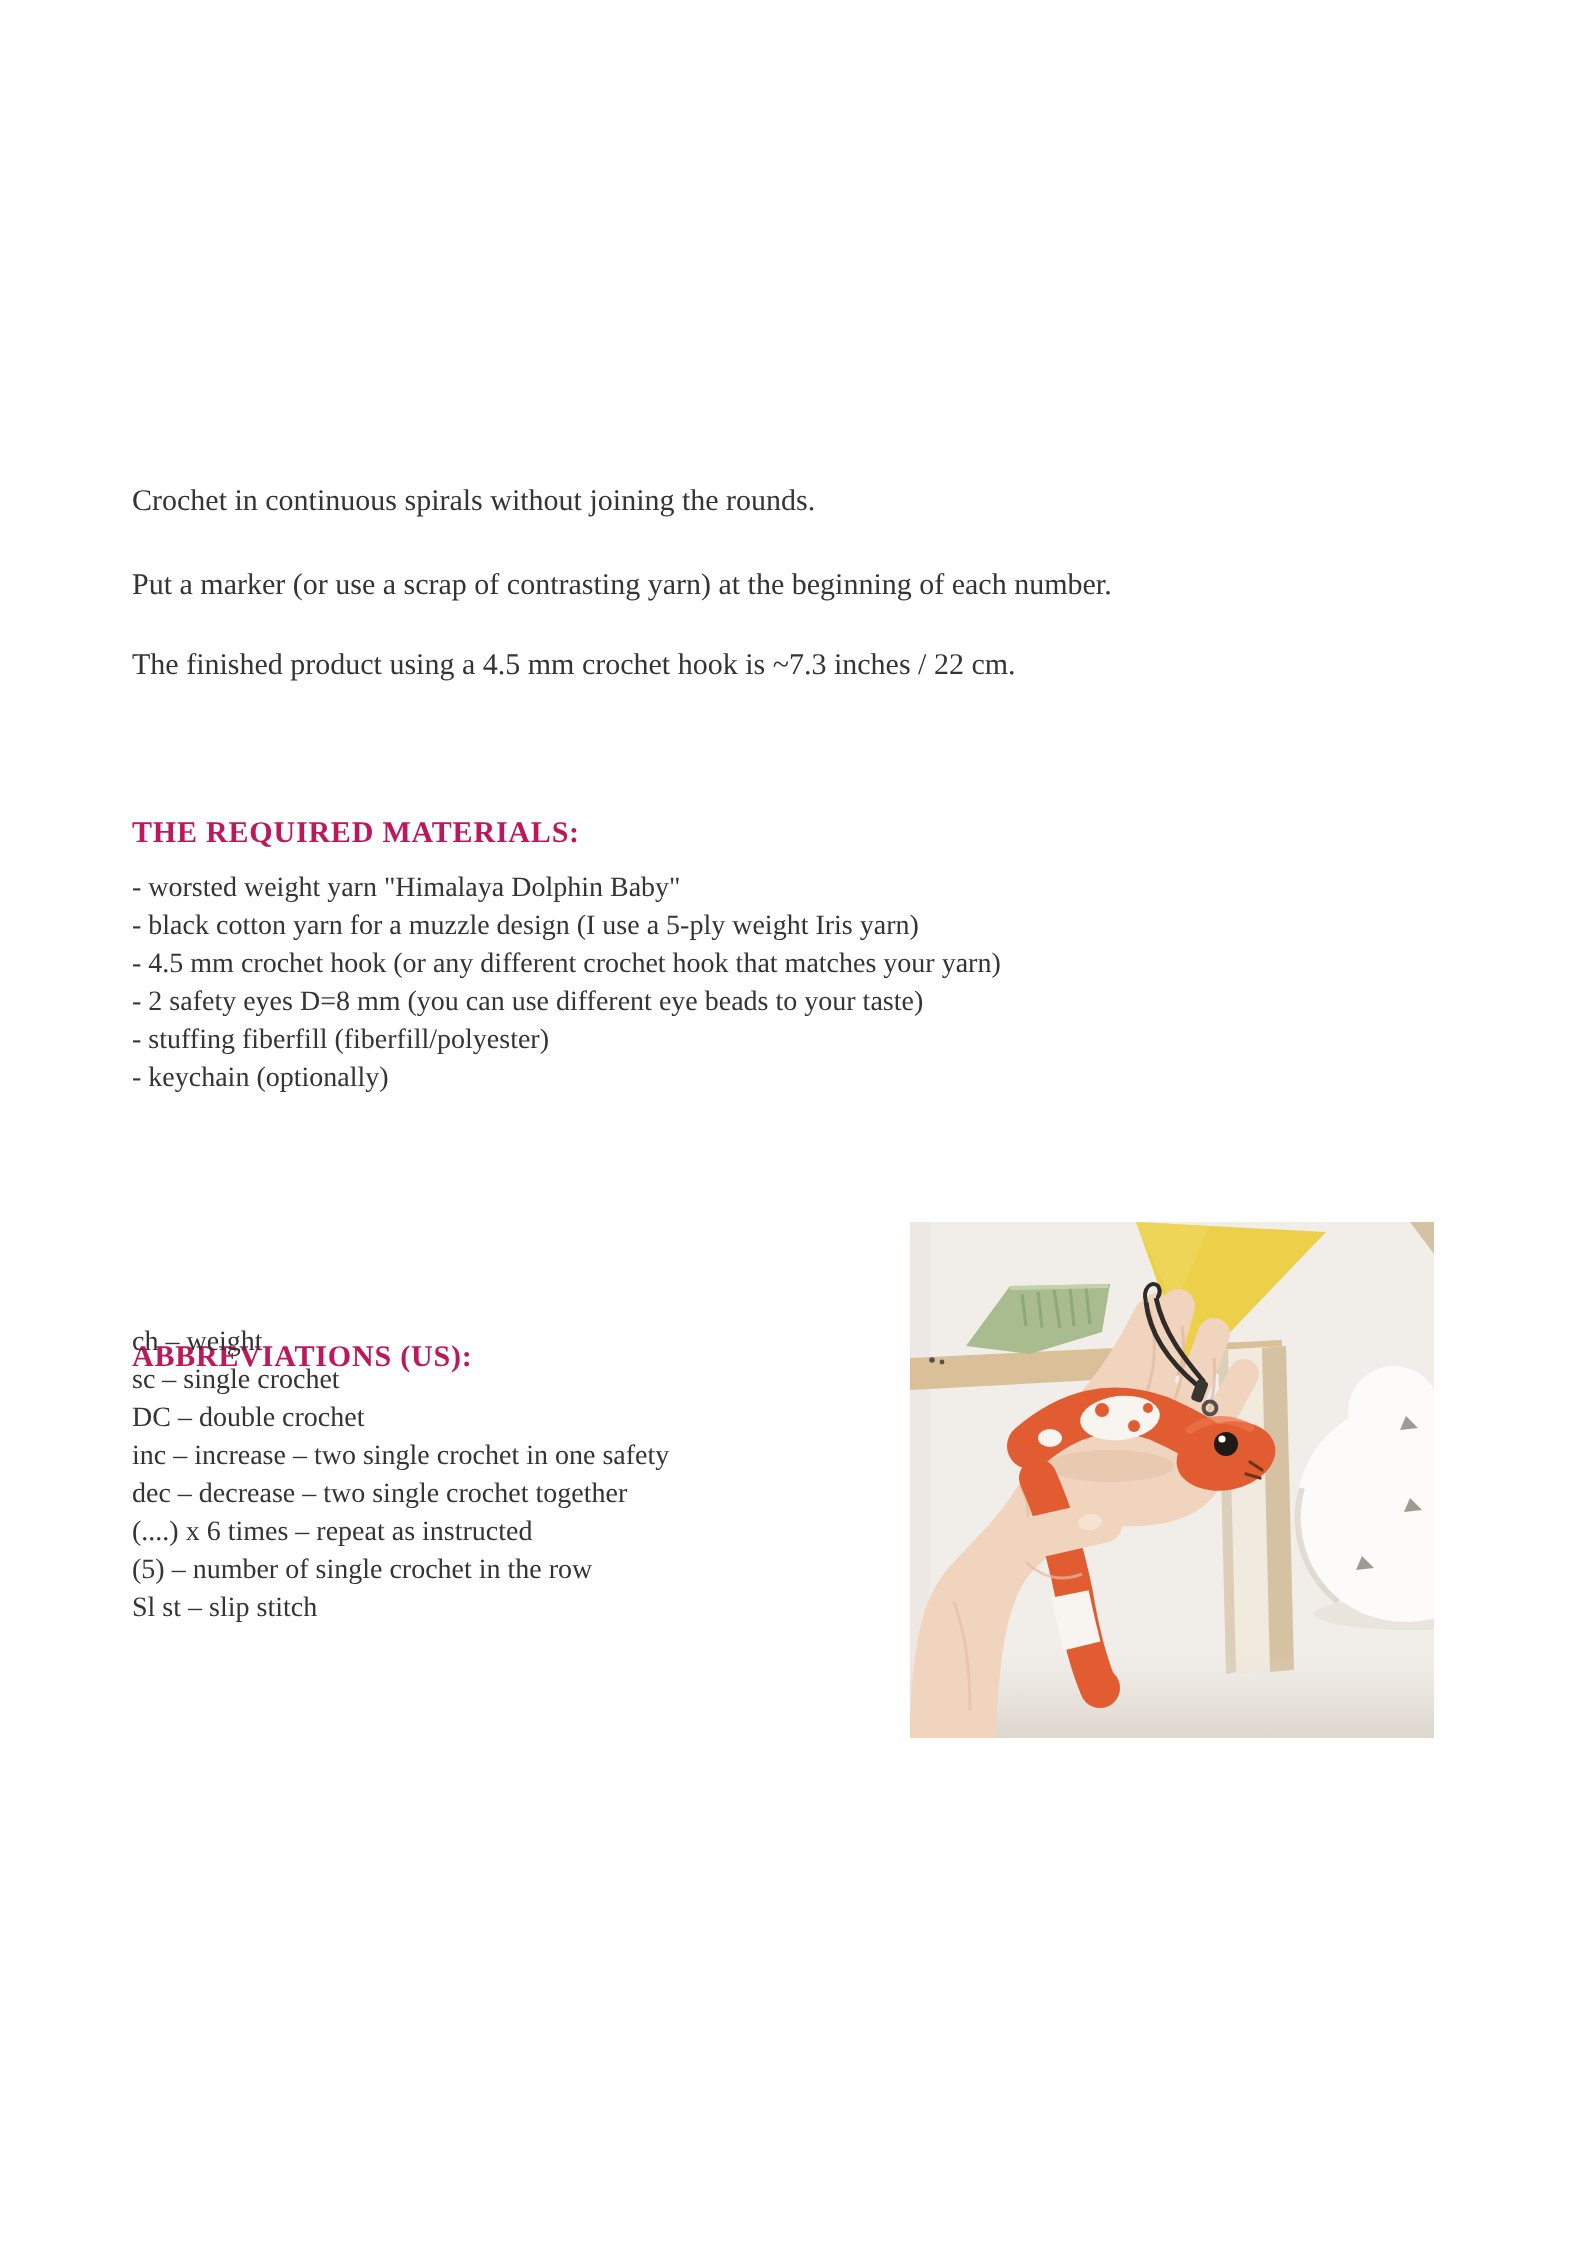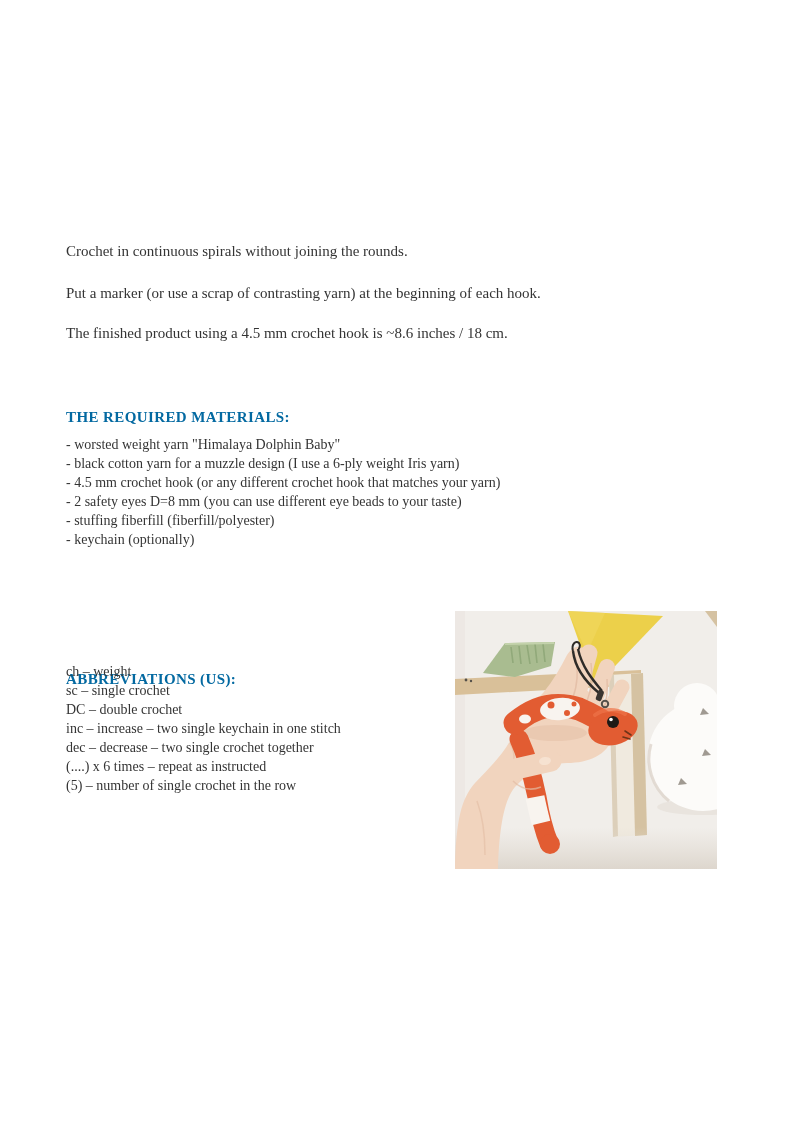--- a/index.html
+++ b/index.html
@@ -8,59 +8,60 @@
     width:794px; height:1123px;
     background:#ffffff;
     font-family:Liberation Serif, serif;
     color:#343434;
     overflow:hidden;
     margin-top:22px;
   }
   .abs { position:absolute; left:66px; }
   .para { font-size:15px; line-height:20px; white-space:nowrap; }
   .heading {
-    font-weight:bold; color:#0369a1;
+    font-weight:bold; color:#be185d;
     font-size:15px; letter-spacing:.4px; white-space:nowrap;text-align:right;
   }
   .list { font-size:14px; line-height:19px; }
   .list div { white-space:nowrap; }
   .photo {
     position:absolute; left:455px; top:589px;
     width:262px; height:258px; margin:0;
   }
   .photo svg { display:block; }
 </style>
 </head>
 <body>
 
 <div class="page">
 
   <p class="abs para" style="top:204px">Crochet in continuous spirals without joining the rounds.</p>
-  <p class="abs para" style="top:246px">Put a marker (or use a scrap of contrasting yarn) at the beginning of each hook.</p>
-  <p class="abs para" style="top:286px">The finished product using a 4.5 mm crochet hook is ~8.6 inches / 18 cm.</p>
+  <p class="abs para" style="top:246px">Put a marker (or use a scrap of contrasting yarn) at the beginning of each number.</p>
+  <p class="abs para" style="top:286px">The finished product using a 4.5 mm crochet hook is ~7.3 inches / 22 cm.</p>
 
   <h2 class="abs heading" style="top:375px">THE REQUIRED MATERIALS:</h2>
   <div class="abs list" style="top:413px">
     <div>- worsted weight yarn "Himalaya Dolphin Baby"</div>
-    <div>- black cotton yarn for a muzzle design (I use a 6-ply weight Iris yarn)</div>
+    <div>- black cotton yarn for a muzzle design (I use a 5-ply weight Iris yarn)</div>
     <div>- 4.5 mm crochet hook (or any different crochet hook that matches your yarn)</div>
     <div>- 2 safety eyes D=8 mm (you can use different eye beads to your taste)</div>
     <div>- stuffing fiberfill (fiberfill/polyester)</div>
     <div>- keychain (optionally)</div>
   </div>
 
   <h2 class="abs heading" style="top:637px">ABBREVIATIONS (US):</h2>
   <div class="abs list" style="top:640px">
     <div>ch – weight</div>
     <div>sc – single crochet</div>
     <div>DC – double crochet</div>
-    <div>inc – increase – two single keychain in one stitch</div>
+    <div>inc – increase – two single crochet in one safety</div>
     <div>dec – decrease – two single crochet together</div>
     <div>(....) x 6 times – repeat as instructed</div>
     <div>(5) – number of single crochet in the row</div>
+    <div>Sl st – slip stitch</div>
   </div>
 
   <figure class="photo">
     <svg width="262" height="258" viewBox="0 0 262 258">
       <defs>
         <linearGradient id="gradBottom" x1="0" y1="0" x2="0" y2="1">
           <stop offset="0" stop-color="#e2dcd4" stop-opacity="0"></stop>
           <stop offset="1" stop-color="#ddd6cd" stop-opacity="1"></stop>
         </linearGradient>
       </defs>

